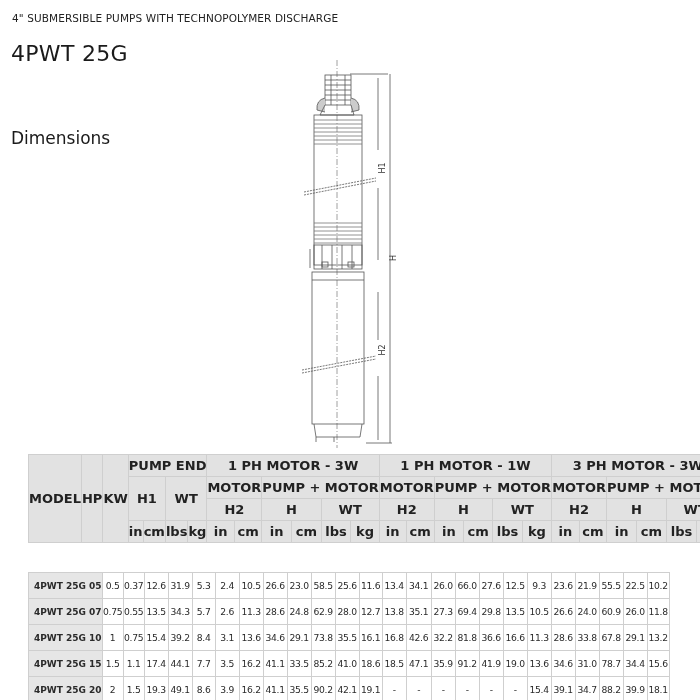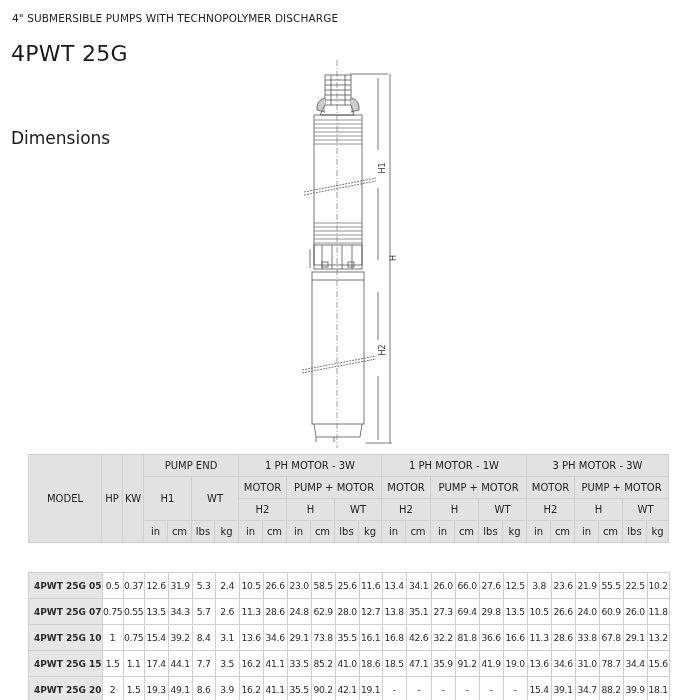--- a/index.html
+++ b/index.html
@@ -7,21 +7,21 @@
          font-family: "DejaVu Sans", sans-serif; color: #1a1a1a; }
   .subtitle { position: absolute; left: 12px; top: 12px; font-size: 10.5px; letter-spacing: 0.1px; color: #222; }
   .title { position: absolute; left: 11px; top: 25px; font-size: 22px; color: #1a1a1a; letter-spacing: 0.3px; margin-top: 16px; }
   .section { position: absolute; left: 11px; top: 121px; font-size: 17px; color: #1a1a1a; margin-top: 7px; }
   .drawing { position: absolute; left: 290px; top: 60px; width: 120px; height: 390px; }
 
   table.spec { position: absolute; border-collapse: collapse; left: 28px; table-layout: fixed;
                font-family: "DejaVu Sans", sans-serif; font-size: 9px; }
   table.spec td { border: 1px solid #cfcfcf; text-align: center; padding: 0; overflow: hidden; white-space: nowrap; }
   table.head { top: 454px; }
-  table.head td { background: #e2e2e2; font-weight: normal; color: #222; font-size: 10px; }
+  table.head td { background: #e2e2e2; font-weight: bold; color: #222; font-size: 13px; }
   table.head tr { height: 22px; }
   table.body { top: 572px; }
   table.body tr { height: 26px; }
   table.body td { color: #2a2a2a; font-size: 9.2px; background: #fff; letter-spacing: -0.3px; }
   table.body td.model { background: #e6e6e6; font-weight: bold; text-align: left; padding-left: 5px; letter-spacing: 0; font-size: 9px; }
 </style>
 </head>
 <body>
 
 <div class="subtitle">4" SUBMERSIBLE PUMPS WITH TECHNOPOLYMER DISCHARGE</div>
@@ -233,21 +233,21 @@
         <td>23.0</td>
         <td>58.5</td>
         <td>25.6</td>
         <td>11.6</td>
         <td>13.4</td>
         <td>34.1</td>
         <td>26.0</td>
         <td>66.0</td>
         <td>27.6</td>
         <td>12.5</td>
-        <td>3.8</td>
+        <td>9.3</td>
         <td>23.6</td>
         <td>21.9</td>
         <td>55.5</td>
         <td>22.5</td>
         <td>10.2</td>
       </tr>
       <tr>
         <td class="model">4PWT 25G 07</td>
         <td>0.75</td>
         <td>0.55</td>

